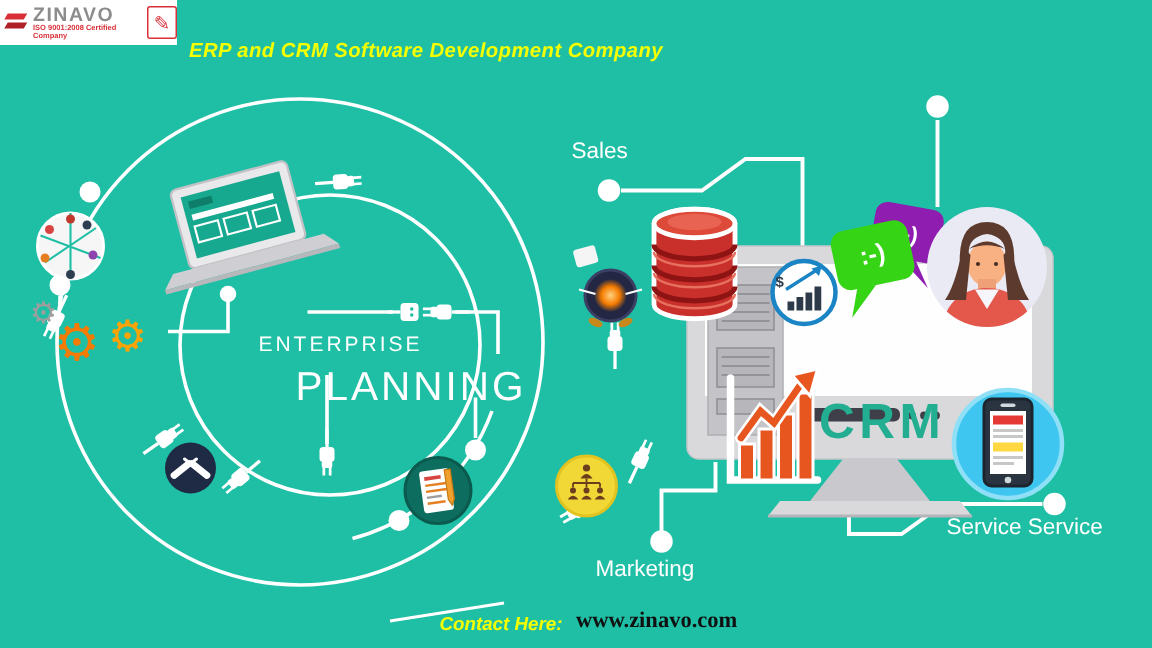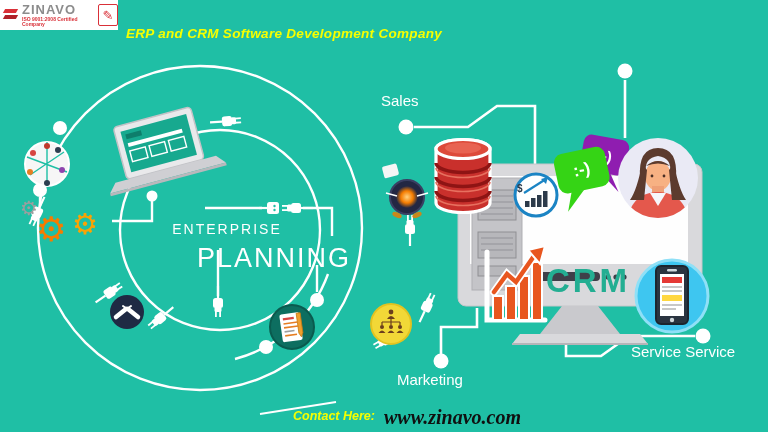--- a/index.html
+++ b/index.html
@@ -26,21 +26,21 @@
   .erp-w1{font-size:14px;letter-spacing:2px;}
   .erp-w2{font-size:15px;letter-spacing:1px;}
   .erp-w3{font-size:27px;letter-spacing:2px;}
   
   .crm-word{font-size:33px;font-weight:bold;color:#23AE92;letter-spacing:3px;margin-top:44px;}
   .side-lbl{font-size:15px;}
   .gear{position:absolute;font-family:"DejaVu Sans",sans-serif;line-height:1;}
   .dollar{position:absolute;font-size:10px;font-weight:bold;color:#2C3A4A;}
   
   .contact{position:absolute;left:293px;top:409px;font-size:12.5px;font-weight:bold;font-style:italic;color:#F6FF00;}
-  .website{position:absolute;left:384px;top:406px;font-size:20px;font-weight:bold;font-style:italic;
+  .website{position:absolute;left:384px;top:406px;font-size:15px;font-weight:bold;
            font-family:"Liberation Serif",serif;color:#101010;}
 </style>
 </head>
 <body>
 
 <div class="canvas">
 
 <svg width="768" height="432" viewBox="0 0 768 432">
   <defs>
     <g id="plug">

